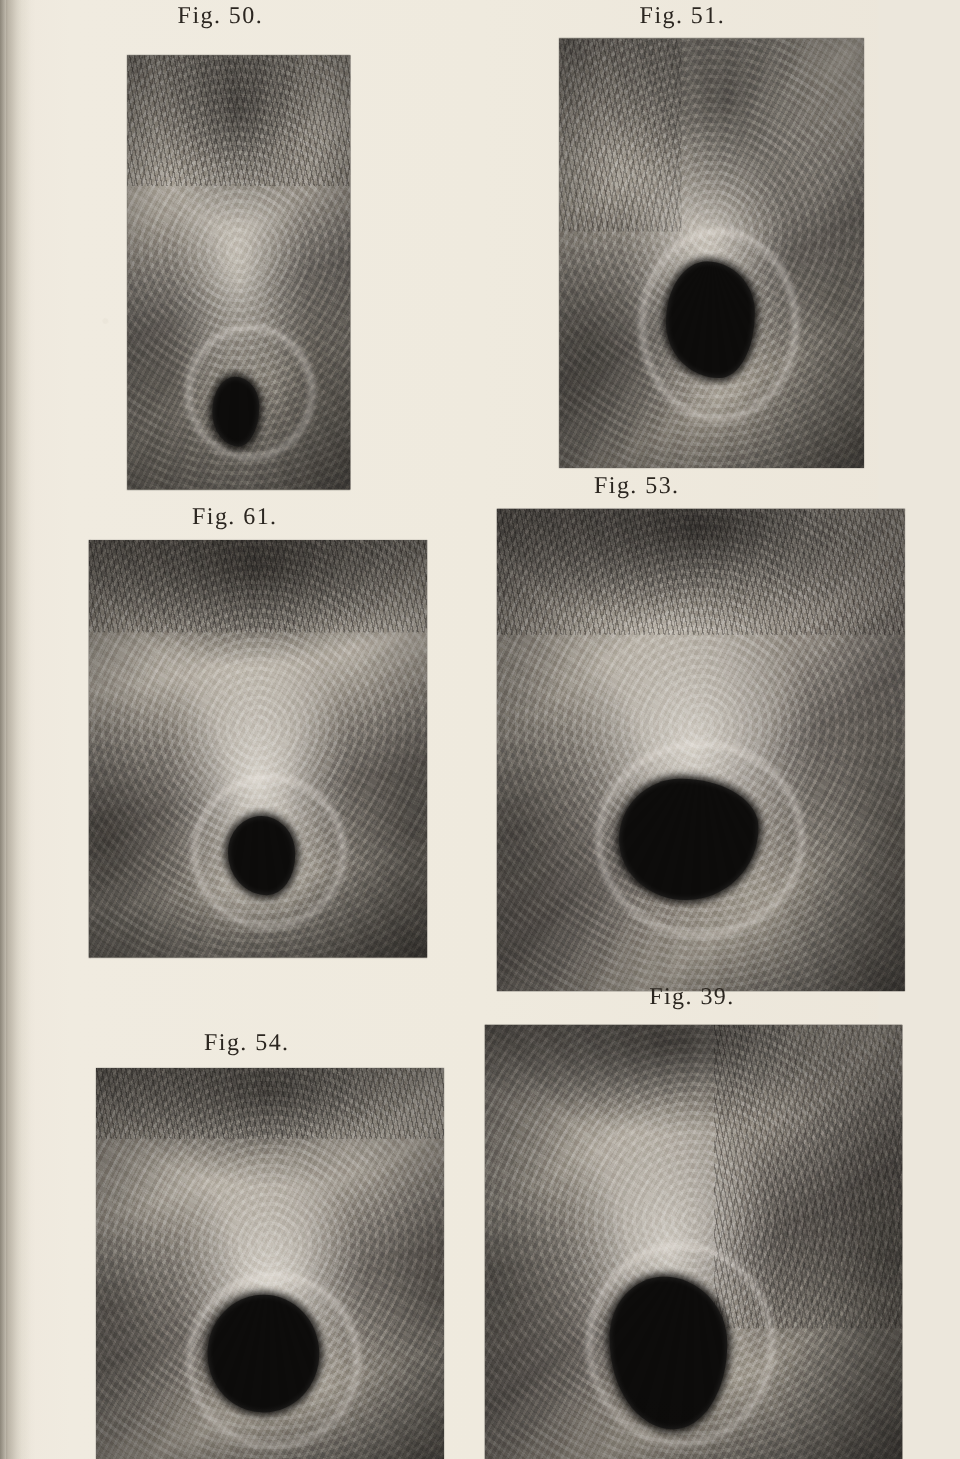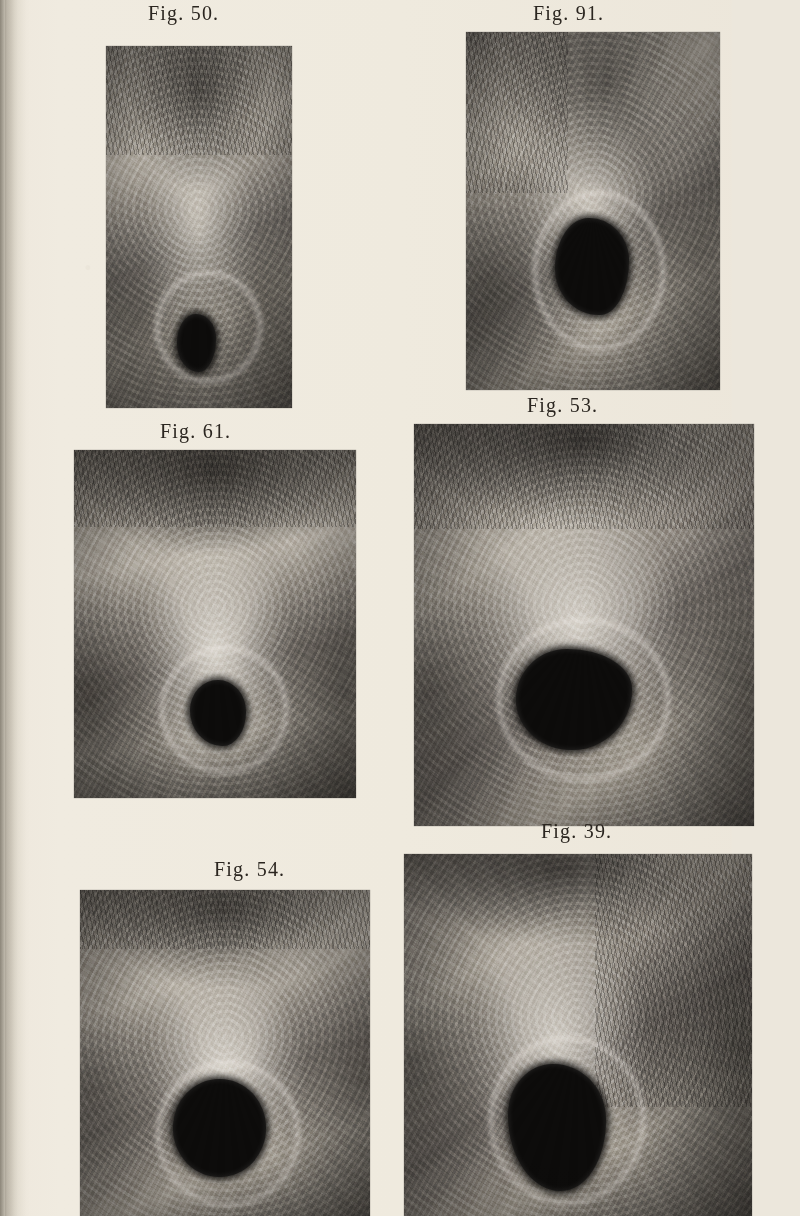--- a/index.html
+++ b/index.html
@@ -139,21 +139,21 @@
     <div class="tissue"></div>
     <div class="folds"></div>
     <div class="folds2"></div>
     <div class="hair" style="left:0; top:0; width:100%; height:30%;"></div>
     <div class="rim" style="left:26%; top:62%; width:52%; height:28%;"></div>
     <div class="aperture" style="left:38%; top:74%; width:21%; height:16%; border-radius:48% 52% 44% 56% / 50% 42% 58% 50%;"></div>
     <div class="vignette"></div>
     <div class="grainfilm"></div>
   </div>
 
-  <div class="caption" style="left:533px; top:2px;">Fig. 91.</div>
+  <div class="caption" style="left:533px; top:2px;">Fig. 51.</div>
   <div class="plate" style="left:466px; top:32px; width:254px; height:358px;">
     <div class="tissue" style="background:
       radial-gradient(ellipse 60% 45% at 55% 14%, rgba(20,18,16,.55), rgba(20,18,16,0) 70%),
       radial-gradient(ellipse 60% 60% at 10% 70%, rgba(30,27,23,.45), rgba(30,27,23,0) 72%),
       radial-gradient(ellipse 60% 60% at 92% 62%, rgba(30,27,23,.40), rgba(30,27,23,0) 72%),
       radial-gradient(ellipse 40% 48% at 48% 54%, rgba(238,233,224,.75), rgba(238,233,224,0) 72%),
       linear-gradient(150deg, #7e7972 0%, #b6b0a6 30%, #79746e 58%, #a8a298 75%, #5b5751 100%);"></div>
     <div class="folds"></div>
     <div class="folds2"></div>
     <div class="hair" style="left:0; top:0; width:40%; height:45%;"></div>
@@ -173,38 +173,38 @@
       linear-gradient(170deg, #6f6a63 0%, #b9b3a9 32%, #837d76 60%, #aaa49a 78%, #59554f 100%);"></div>
     <div class="folds"></div>
     <div class="folds2"></div>
     <div class="hair" style="left:0; top:0; width:100%; height:22%;"></div>
     <div class="rim" style="left:30%; top:56%; width:42%; height:34%;"></div>
     <div class="aperture" style="left:41%; top:66%; width:20%; height:19%; border-radius:50% 50% 42% 58% / 46% 48% 52% 54%;"></div>
     <div class="vignette"></div>
     <div class="grainfilm"></div>
   </div>
 
-  <div class="caption" style="left:527px; top:394px;">Fig. 53.</div>
+  <div class="caption" style="left:495px; top:394px;">Fig. 53.</div>
   <div class="plate" style="left:414px; top:424px; width:340px; height:402px;">
     <div class="tissue" style="background:
       radial-gradient(ellipse 75% 30% at 50% 4%, rgba(16,14,13,.65), rgba(16,14,13,0) 70%),
       radial-gradient(ellipse 50% 60% at 4% 66%, rgba(26,23,20,.50), rgba(26,23,20,0) 72%),
       radial-gradient(ellipse 50% 60% at 98% 64%, rgba(26,23,20,.50), rgba(26,23,20,0) 72%),
       radial-gradient(ellipse 42% 46% at 48% 50%, rgba(240,236,228,.75), rgba(240,236,228,0) 74%),
       linear-gradient(145deg, #6b6660 0%, #b5afa5 30%, #7d7771 58%, #a9a399 76%, #55514c 100%);"></div>
     <div class="folds"></div>
     <div class="folds2"></div>
     <div class="hair" style="left:0; top:0; width:100%; height:26%;"></div>
     <div class="rim" style="left:24%; top:48%; width:48%; height:38%;"></div>
     <div class="aperture" style="left:30%; top:56%; width:34%; height:25%; border-radius:44% 56% 52% 48% / 50% 40% 60% 50%;"></div>
     <div class="vignette"></div>
     <div class="grainfilm"></div>
   </div>
 
-  <div class="caption" style="left:170px; top:858px;margin-left:44px;">Fig. 54.</div>
+  <div class="caption" style="left:170px; top:858px;">Fig. 54.</div>
   <div class="plate" style="left:80px; top:890px; width:290px; height:326px;">
     <div class="tissue" style="background:
       radial-gradient(ellipse 70% 35% at 50% 6%, rgba(18,16,14,.55), rgba(18,16,14,0) 70%),
       radial-gradient(ellipse 55% 60% at 4% 60%, rgba(28,25,22,.45), rgba(28,25,22,0) 72%),
       radial-gradient(ellipse 55% 60% at 98% 58%, rgba(28,25,22,.45), rgba(28,25,22,0) 72%),
       radial-gradient(ellipse 38% 44% at 50% 56%, rgba(242,238,230,.78), rgba(242,238,230,0) 74%),
       linear-gradient(160deg, #736e67 0%, #bcb6ac 30%, #868079 58%, #aca69c 78%, #5c5852 100%);"></div>
     <div class="folds"></div>
     <div class="folds2"></div>
     <div class="hair" style="left:0; top:0; width:100%; height:18%;"></div>

